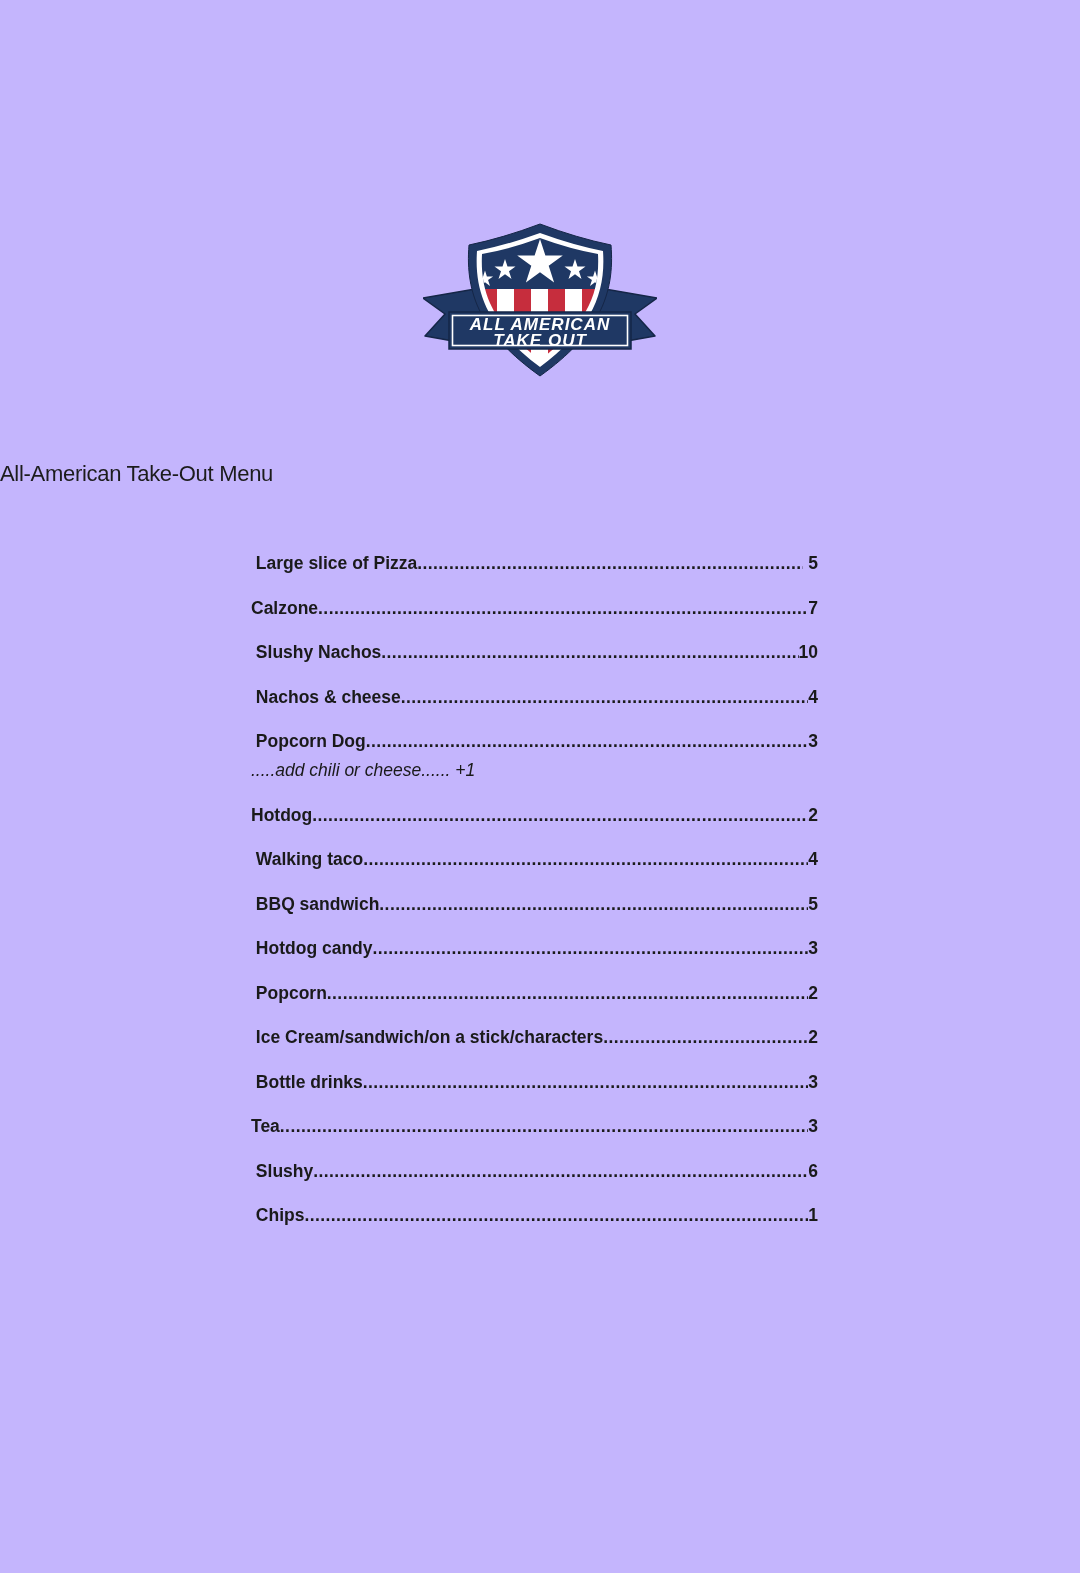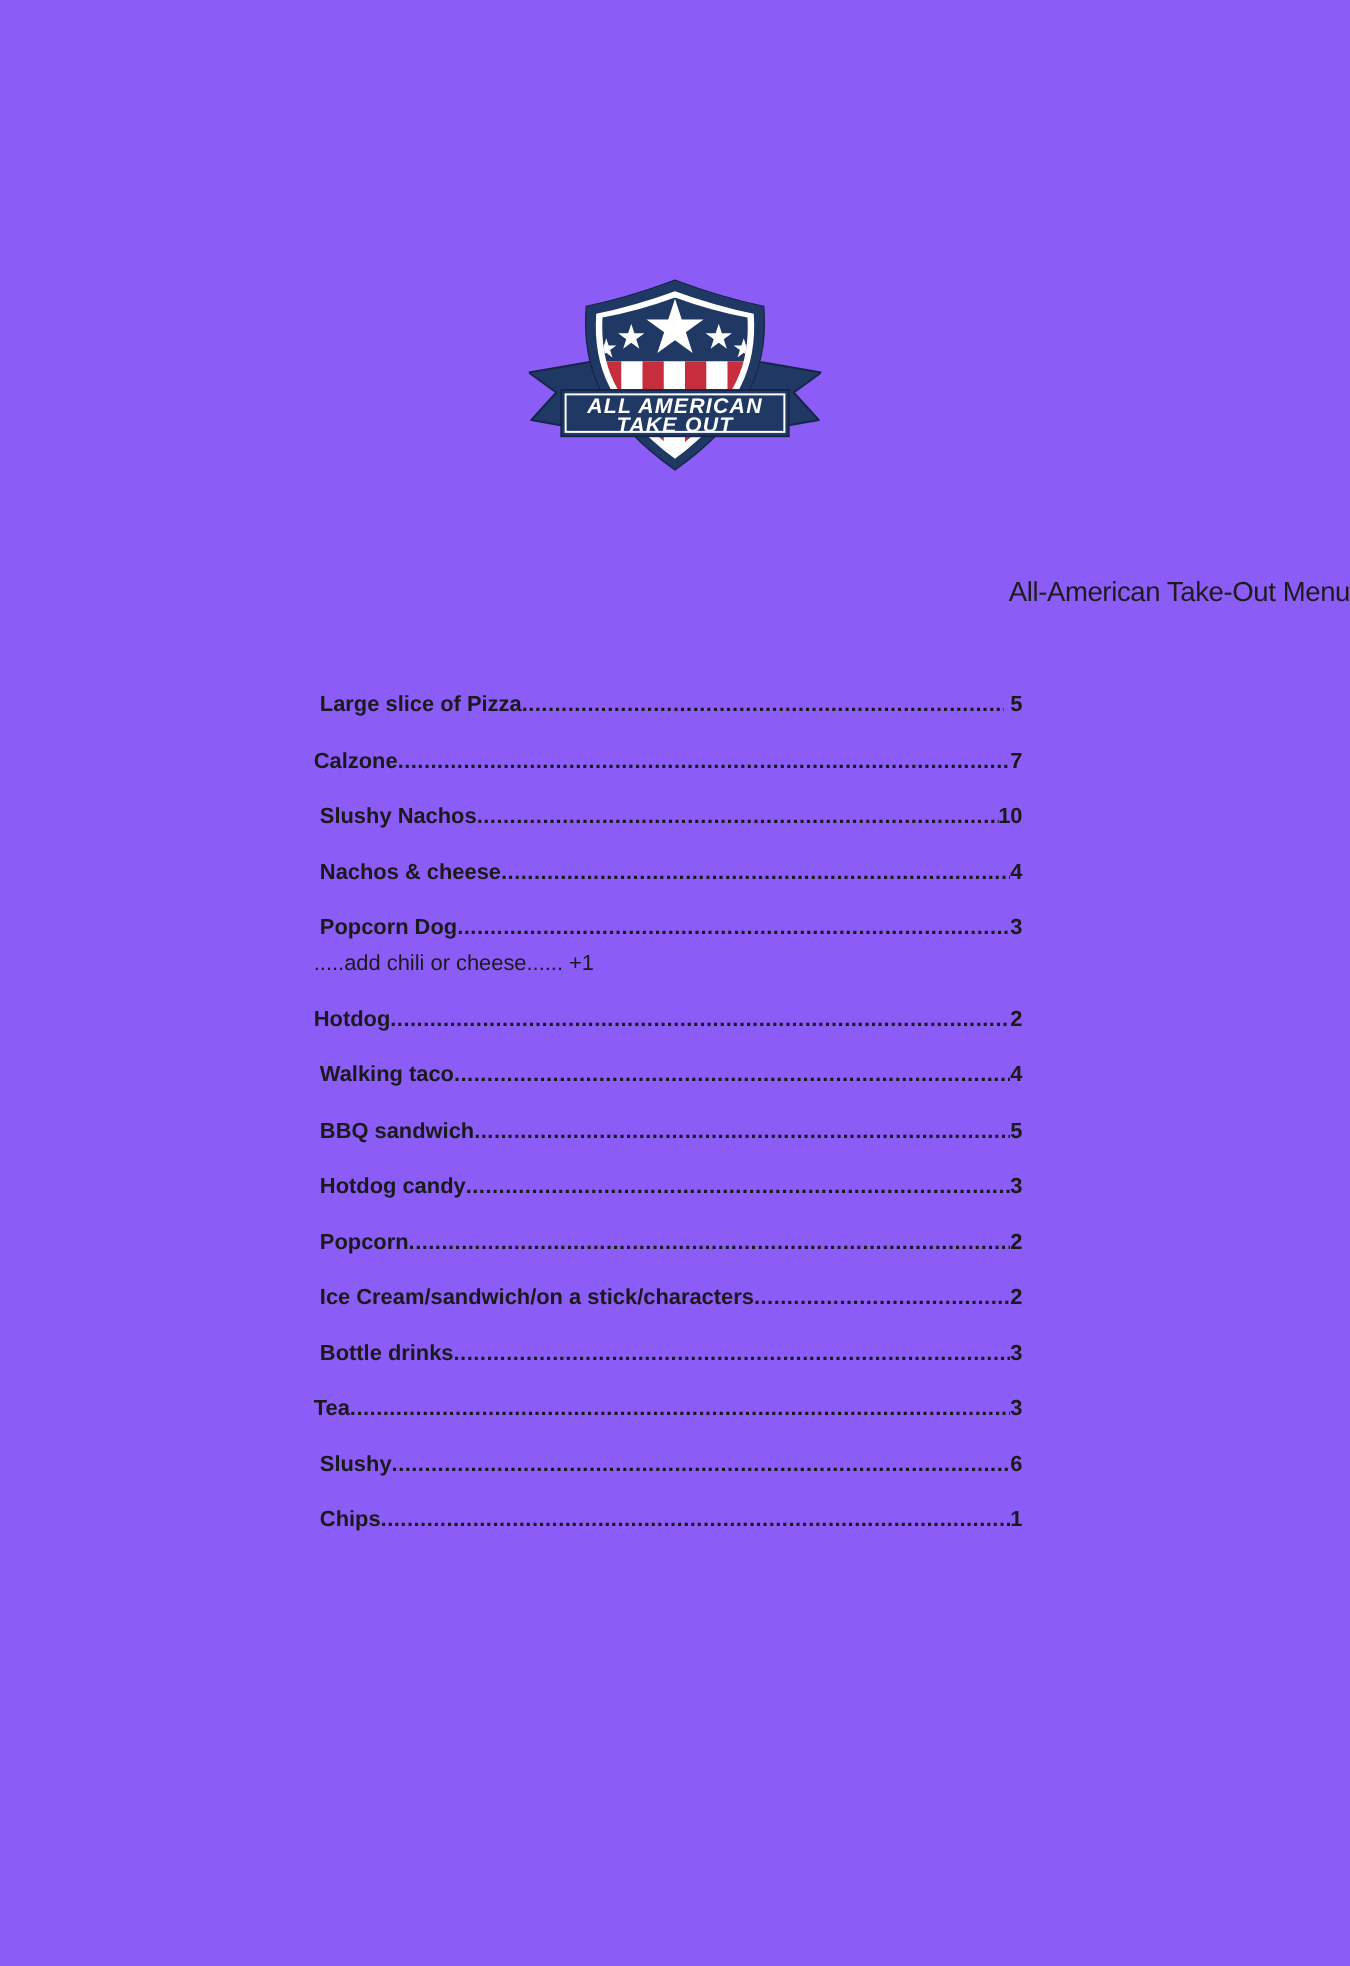--- a/index.html
+++ b/index.html
@@ -1,32 +1,32 @@
 <!DOCTYPE html>
 <html><head>
 <meta charset="utf-8">
 <style>
   html,body{margin:0;padding:0;background:#ffffff;}
   .page{
     position:relative;
     width:1080px;height:1573px;
-    background:#8b5cf6;
+    background:#c4b5fd;
     font-family:"Liberation Sans", sans-serif;
     color:#1a1a1a;
     overflow:hidden;
   }
   .logo{position:absolute;left:423px;top:222px;width:234px;height:158px;}
   .banner-text{
     font-family:"Liberation Sans", sans-serif;
     font-weight:bold;font-style:italic;
     fill:#ffffff;
   }
   .doc-title{
     position:absolute;top:461px;left:0;width:1080px;
-    text-align:right;
+    text-align:left;
     font-size:22px;line-height:26px;
     letter-spacing:-0.3px;
     color:#1c1c1c;
   }
   .menu{
     position:absolute;left:251px;top:553px;width:567px;
     font-size:17.5px;
   }
   .row{
     display:flex;align-items:baseline;
@@ -36,21 +36,21 @@
     font-weight:bold;
   }
   .row .label{flex:0 0 auto;white-space:pre;}
   .row .leader{
     flex:1 1 auto;overflow:hidden;white-space:nowrap;
     letter-spacing:0.4px;
   }
   .row .price{flex:0 0 auto;white-space:pre;}
   .note-row{
     height:20px;line-height:20px;white-space:pre;
-    margin-top:-15.5px;margin-bottom:24.5px;
+    margin-top:-15.5px;margin-bottom:24.5px;font-style:italic;
   }
 </style>
 </head>
 <body>
 
 <div class="page">
 
   <div class="logo">
     <svg width="234" height="158" viewBox="0 0 234 158">
 

